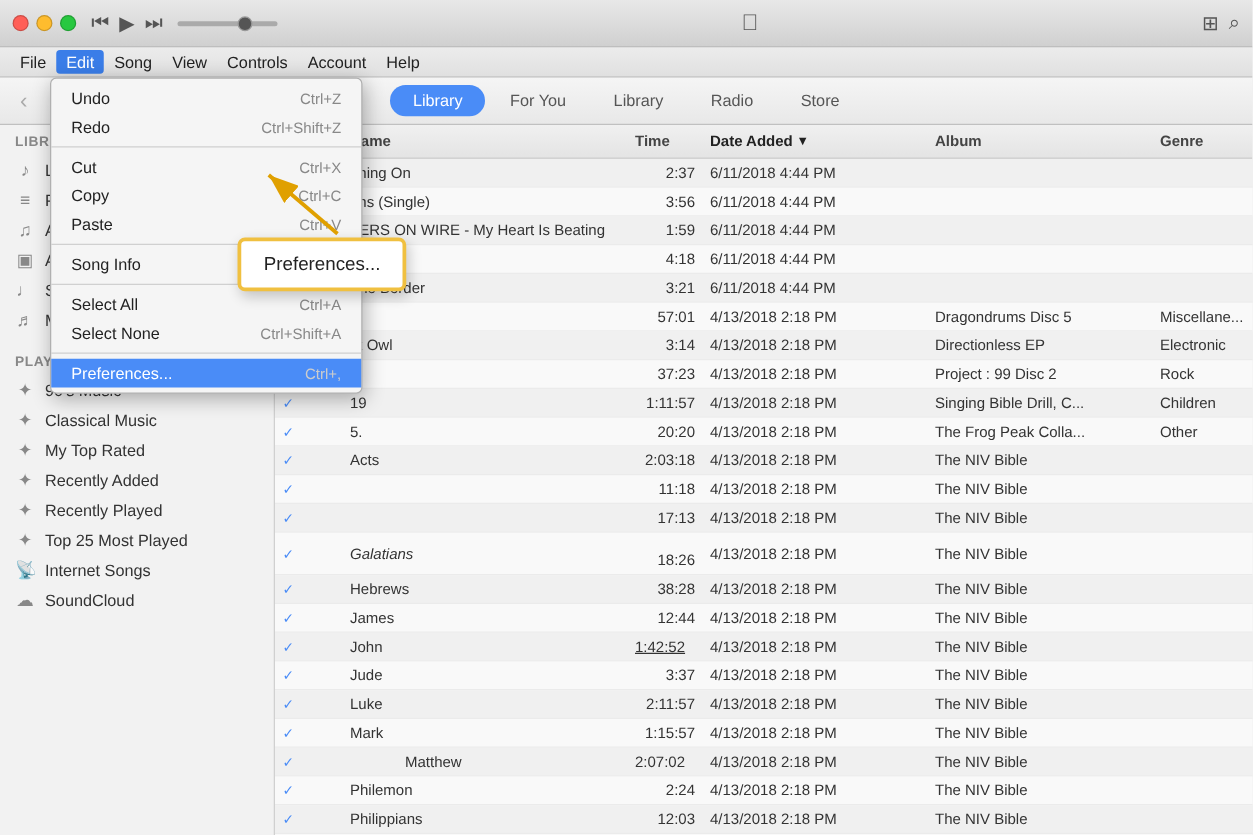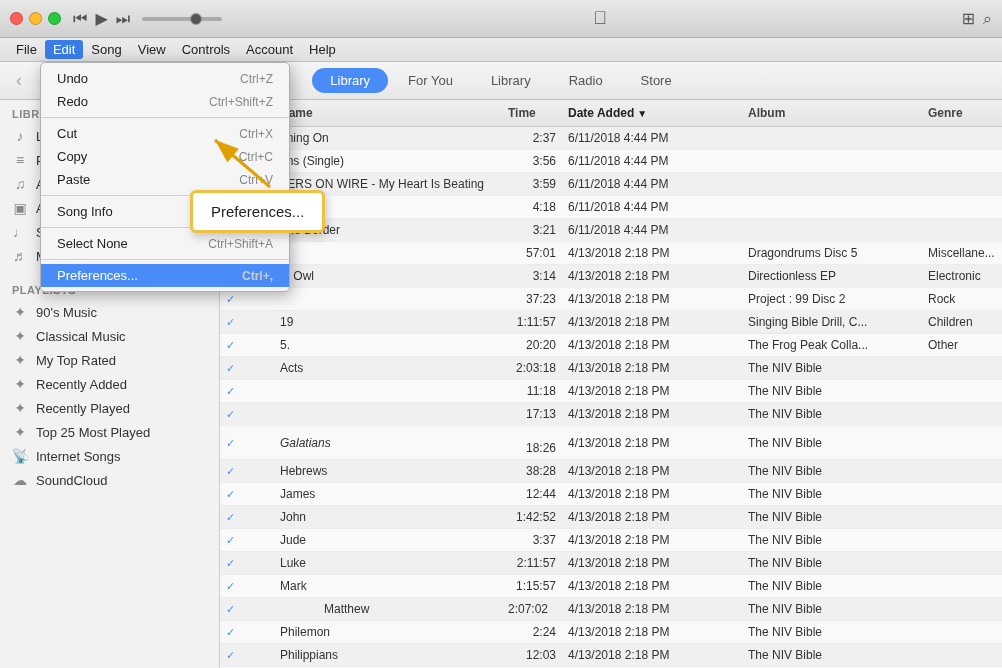--- a/index.html
+++ b/index.html
@@ -291,21 +291,20 @@
       background: #4a8cf7;
       color: white;
     }
     .dd-shortcut {
       color: #888;
       font-size: 12px;
       margin-left: 24px;
     }
     .dd-item.highlighted .dd-shortcut {
       color: #ccc;
-      font-weight: bold;
     }
     .dd-divider {
       height: 1px;
       background: #d0d0d0;
       margin: 4px 0;
     }
     .dd-label {
       font-size: 13px;
     }
 
@@ -478,21 +477,21 @@
       <div class="td-cell">6/11/2018 4:44 PM</div>
       <div class="td-cell"></div>
       <div class="td-cell"></div>
     </div>
         <div class="table-row">
       <div class="td-cell">
         <span class="check-icon">✓</span>
       </div>
       <div class="td-cell row-num"></div>
       <div class="td-cell" style="overflow:hidden;text-overflow:ellipsis;">TERS ON WIRE - My Heart Is Beating</div>
-      <div class="td-cell" style="text-align:right;">3:59</div>
+      <div class="td-cell" style="text-align:right;">1:59</div>
       <div class="td-cell">6/11/2018 4:44 PM</div>
       <div class="td-cell"></div>
       <div class="td-cell"></div>
     </div>
         <div class="table-row">
       <div class="td-cell">
         <span class="check-icon">✓</span>
       </div>
       <div class="td-cell row-num"></div>
       <div class="td-cell" style="overflow:hidden;text-overflow:ellipsis;">n</div>
@@ -632,21 +631,21 @@
       <div class="td-cell">4/13/2018 2:18 PM</div>
       <div class="td-cell">The NIV Bible</div>
       <div class="td-cell"></div>
     </div>
         <div class="table-row">
       <div class="td-cell">
         <span class="check-icon">✓</span>
       </div>
       <div class="td-cell row-num"></div>
       <div class="td-cell" style="overflow:hidden;text-overflow:ellipsis;">John</div>
-      <div class="td-cell" style="text-align:right;">1:42:52</div>
+      <div class="td-cell" style="text-decoration:underline;">1:42:52</div>
       <div class="td-cell">4/13/2018 2:18 PM</div>
       <div class="td-cell">The NIV Bible</div>
       <div class="td-cell"></div>
     </div>
         <div class="table-row">
       <div class="td-cell">
         <span class="check-icon">✓</span>
       </div>
       <div class="td-cell row-num"></div>
       <div class="td-cell" style="overflow:hidden;text-overflow:ellipsis;">Jude</div>
@@ -747,20 +746,24 @@
     <div class="dd-item">
       <span class="dd-label">Paste</span>
       <span class="dd-shortcut">Ctrl+V</span>
     </div>
     <div class="dd-divider"></div>
     <div class="dd-item">
       <span class="dd-label">Song Info</span>
       <span class="dd-shortcut">Ctrl+I</span>
     </div>
     <div class="dd-divider"></div>
+    <div class="dd-item">
+      <span class="dd-label">Select All</span>
+      <span class="dd-shortcut">Ctrl+A</span>
+    </div>
     <div class="dd-item">
       <span class="dd-label">Select None</span>
       <span class="dd-shortcut">Ctrl+Shift+A</span>
     </div>
     <div class="dd-divider"></div>
     <div class="dd-item highlighted">
       <span class="dd-label">Preferences...</span>
       <span class="dd-shortcut">Ctrl+,</span>
     </div>
   </div>

